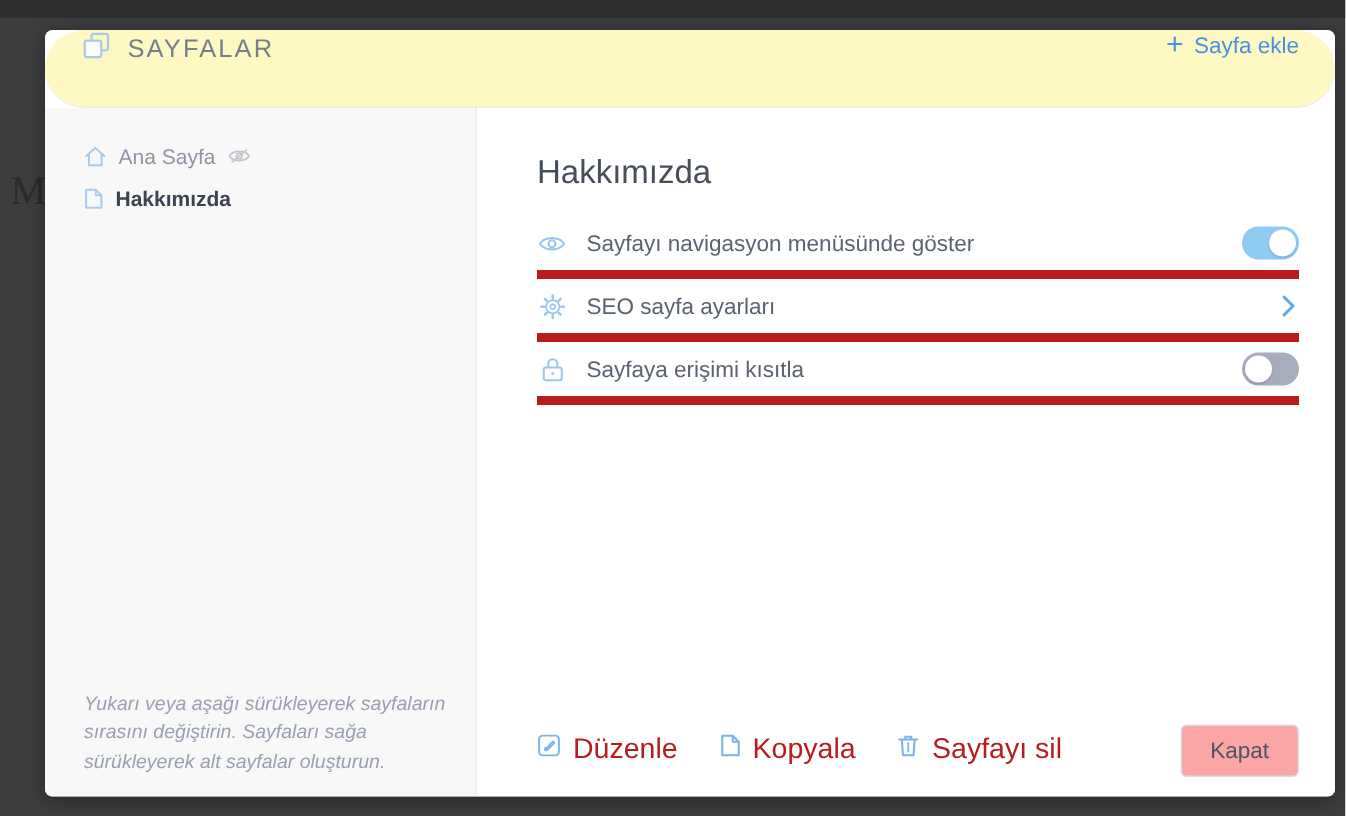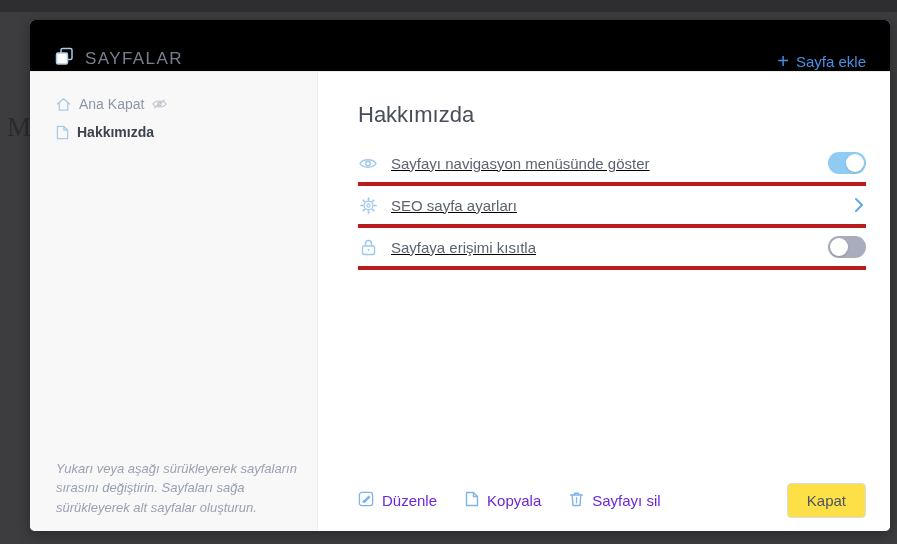--- a/index.html
+++ b/index.html
@@ -28,24 +28,25 @@
     background: #ffffff;
     border-radius: 5px;
     box-shadow: 0 3px 14px rgba(0,0,0,0.35);
     overflow: hidden;
     display: flex; flex-direction: column;
   }
 
   
   .modal-header {
     height: 52px; flex: 0 0 52px;
-    display: flex; align-items: flex-end;
+    display: flex; align-items: flex-start;
     padding: 0 24px;
     border-bottom: 1px solid #ececef;
-    background: #000000;
+    background: #fef9c3;
+    border-radius: 26px;
   }
   .modal-title-group { display: flex; align-items: center; gap: 10px; }
   .modal-title {
     font-size: 17px; color: #76808c; letter-spacing: 1.4px;
   }
   .add-page-btn {
     margin-left: auto;
     display: flex; align-items: center; gap: 7px;
     color: #4a90e2; font-size: 15px;
     cursor: pointer; background: none; border: none;
@@ -82,22 +83,21 @@
     padding: 26px 24px 0 40px;
     background: #ffffff;
   }
   .main-title {
     font-size: 22px; font-weight: 500; color: #464e5a;
     margin: 4px 0 16px 0;
   }
   .setting-row {
     display: flex; align-items: center; gap: 13px;
     height: 42px;
-    border-bottom: 4px solid #b91c1c;
-    text-decoration: underline;
+    border-bottom: 6px solid #b91c1c;
   }
   .setting-row .row-label { flex: 1; font-size: 15px; color: #5a6370; }
   .setting-row .svg-ic { display: flex; width: 20px; justify-content: center; }
 
   .toggle {
     position: relative; width: 38px; height: 22px;
     border-radius: 11px; cursor: pointer; flex: 0 0 auto;
   }
   .toggle .knob {
     position: absolute; top: 2px; width: 18px; height: 18px;
@@ -112,28 +112,28 @@
   .chevron-wrap { display: flex; margin-right: 2px; cursor: pointer; }
 
   
   .actions-bar {
     position: absolute; left: 40px; right: 24px; bottom: 0;
     height: 62px;
     display: flex; align-items: center; gap: 28px;
   }
   .action-link {
     display: flex; align-items: center; gap: 8px;
-    color: #6d28d9; font-size: 15px; cursor: pointer;
+    color: #b91c1c; font-size: 19px; cursor: pointer;
     background: none; border: none;
     font-family: "Liberation Sans", sans-serif;
   }
   .close-btn {
     margin-left: auto;
     padding: 8px 19px;
-    background: #fde047;
+    background: #fca5a5;
     border: 1px solid #d9dde3;
     border-radius: 4px;
     font-size: 15px; color: #4c5563;
     cursor: pointer;
     font-family: "Liberation Sans", sans-serif;
   }
 </style>
 </head>
 <body>
 
@@ -161,21 +161,21 @@
 
     <div class="modal-body">
 
       <div class="sidebar">
         <div class="side-item">
           <span class="svg-ic">
             <svg width="15" height="15" viewBox="0 0 16 16" fill="none">
               <path d="M1.5 7.5 L8 1.8 L14.5 7.5 M3.5 6 V14 H12.5 V6" stroke="#a9cbe9" stroke-width="1.4" stroke-linecap="round" stroke-linejoin="round"></path>
             </svg>
           </span>
-          <span class="side-label">Ana Kapat</span>
+          <span class="side-label">Ana Sayfa</span>
           <span class="svg-ic">
             <svg width="15" height="12" viewBox="0 0 16 12" fill="none">
               <path d="M1 6 C3.5 1.7 12.5 1.7 15 6 C12.5 10.3 3.5 10.3 1 6 Z" stroke="#bfc5cd" stroke-width="1.2"></path>
               <circle cx="8" cy="6" r="2" stroke="#bfc5cd" stroke-width="1.2"></circle>
               <line x1="2.5" y1="10.5" x2="13.5" y2="1.5" stroke="#bfc5cd" stroke-width="1.2"></line>
             </svg>
           </span>
         </div>
         <div class="side-item active">
           <span class="svg-ic">

